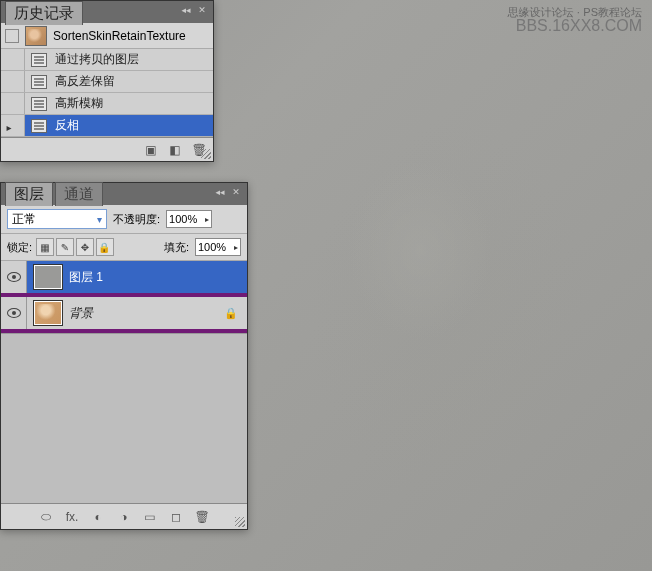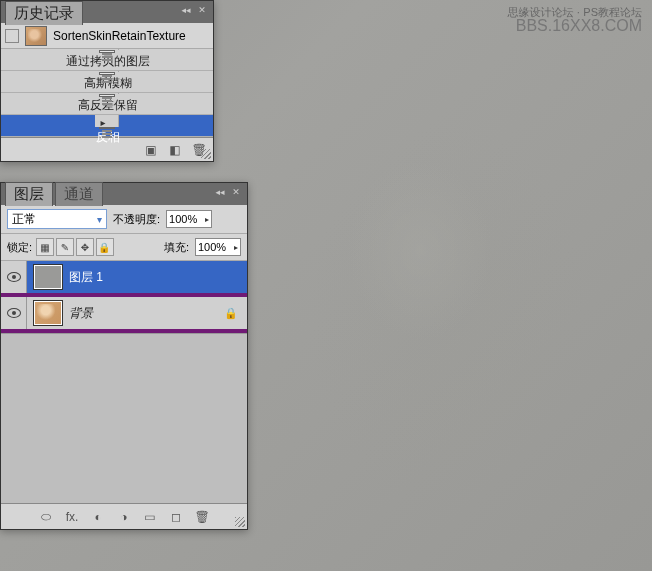--- a/index.html
+++ b/index.html
@@ -18,21 +18,21 @@
 .ctrl-btn { width: 14px; height: 14px; font-size: 9px; color: #ccc; display: flex; align-items: center; justify-content: center; cursor: pointer; }
 .tab { background: #a8a8a8; border: 1px solid #555; border-bottom: none; padding: 2px 8px; font-size: 15px; color: #222; position: relative; top: 1px; margin-right: 2px; }
 .tab.inactive { background: #888; color: #444; }
 
 
 .history-panel { left: 0; top: 0; width: 214px; }
 .history-body { background: #d6d6d6; border-radius: 16px; }
 .snapshot-row { height: 26px; display: flex; align-items: center; background: #d6d6d6; border-bottom: 1px solid #aaa; padding: 0 4px; gap: 6px; }
 .snap-thumb { width: 22px; height: 20px; background: linear-gradient(135deg,#d4a574,#b5855a); border: 1px solid #666; position: relative; }
 .snap-thumb::after { content: ""; position: absolute; inset: 2px; background: radial-gradient(circle at 40% 40%, #e8c4a0 30%, transparent 60%); }
-.history-item { height: 22px; display: flex; align-items: center; background: #d0d0d0; border-bottom: 1px solid #b0b0b0; font-size: 12px; color: #222; flex-direction: column; }
+.history-item { height: 22px; display: flex; align-items: center; background: #d0d0d0; border-bottom: 1px solid #b0b0b0; font-size: 12px; color: #222; }
 .history-item.selected { background: #3666c4; color: #fff; }
 .history-gutter { width: 24px; height: 100%; border-right: 1px solid #aaa; display: flex; align-items: center; justify-content: center; background: #d0d0d0; }
 .history-item.selected .history-gutter { background: #d0d0d0; }
 .history-icon { width: 16px; height: 14px; margin: 0 6px; border: 1px solid #666; background: #e8e8e8; position: relative; }
 .history-icon::before { content: ""; position: absolute; left: 2px; top: 2px; right: 2px; height: 2px; background: #888; box-shadow: 0 3px 0 #888, 0 6px 0 #888; }
 .history-text { flex: 1; padding-left: 2px; }
 .pointer-icon { width: 12px; height: 12px; position: relative; }
 .pointer-icon::before { content: "▸"; font-size: 10px; color: #333; }
 .history-footer { height: 24px; background: #d6d6d6; border-top: 1px solid #888; display: flex; align-items: center; justify-content: flex-end; padding: 0 6px; gap: 8px; }
 .footer-icon { width: 16px; height: 16px; display: flex; align-items: center; justify-content: center; cursor: pointer; color: #555; }
@@ -92,26 +92,26 @@
       <div style="overflow:hidden;text-overflow:ellipsis;white-space:nowrap;flex:1">SortenSkinRetainTexture</div>
     </div>
     <div class="history-item">
       <div class="history-gutter"></div>
       <div class="history-icon"></div>
       <div class="history-text">通过拷贝的图层</div>
     </div>
     <div class="history-item">
       <div class="history-gutter"></div>
       <div class="history-icon"></div>
-      <div class="history-text">高斯模糊</div>
+      <div class="history-text">高反差保留</div>
     </div>
     <div class="history-item">
       <div class="history-gutter"></div>
       <div class="history-icon"></div>
-      <div class="history-text">高反差保留</div>
+      <div class="history-text">高斯模糊</div>
     </div>
     <div class="history-item selected">
       <div class="history-gutter">
           <div class="pointer-icon"></div>
         </div>
       <div class="history-icon" style="background:#e8e8e8"></div>
       <div class="history-text">反相</div>
     </div>
   </div>
   <div class="history-footer">

